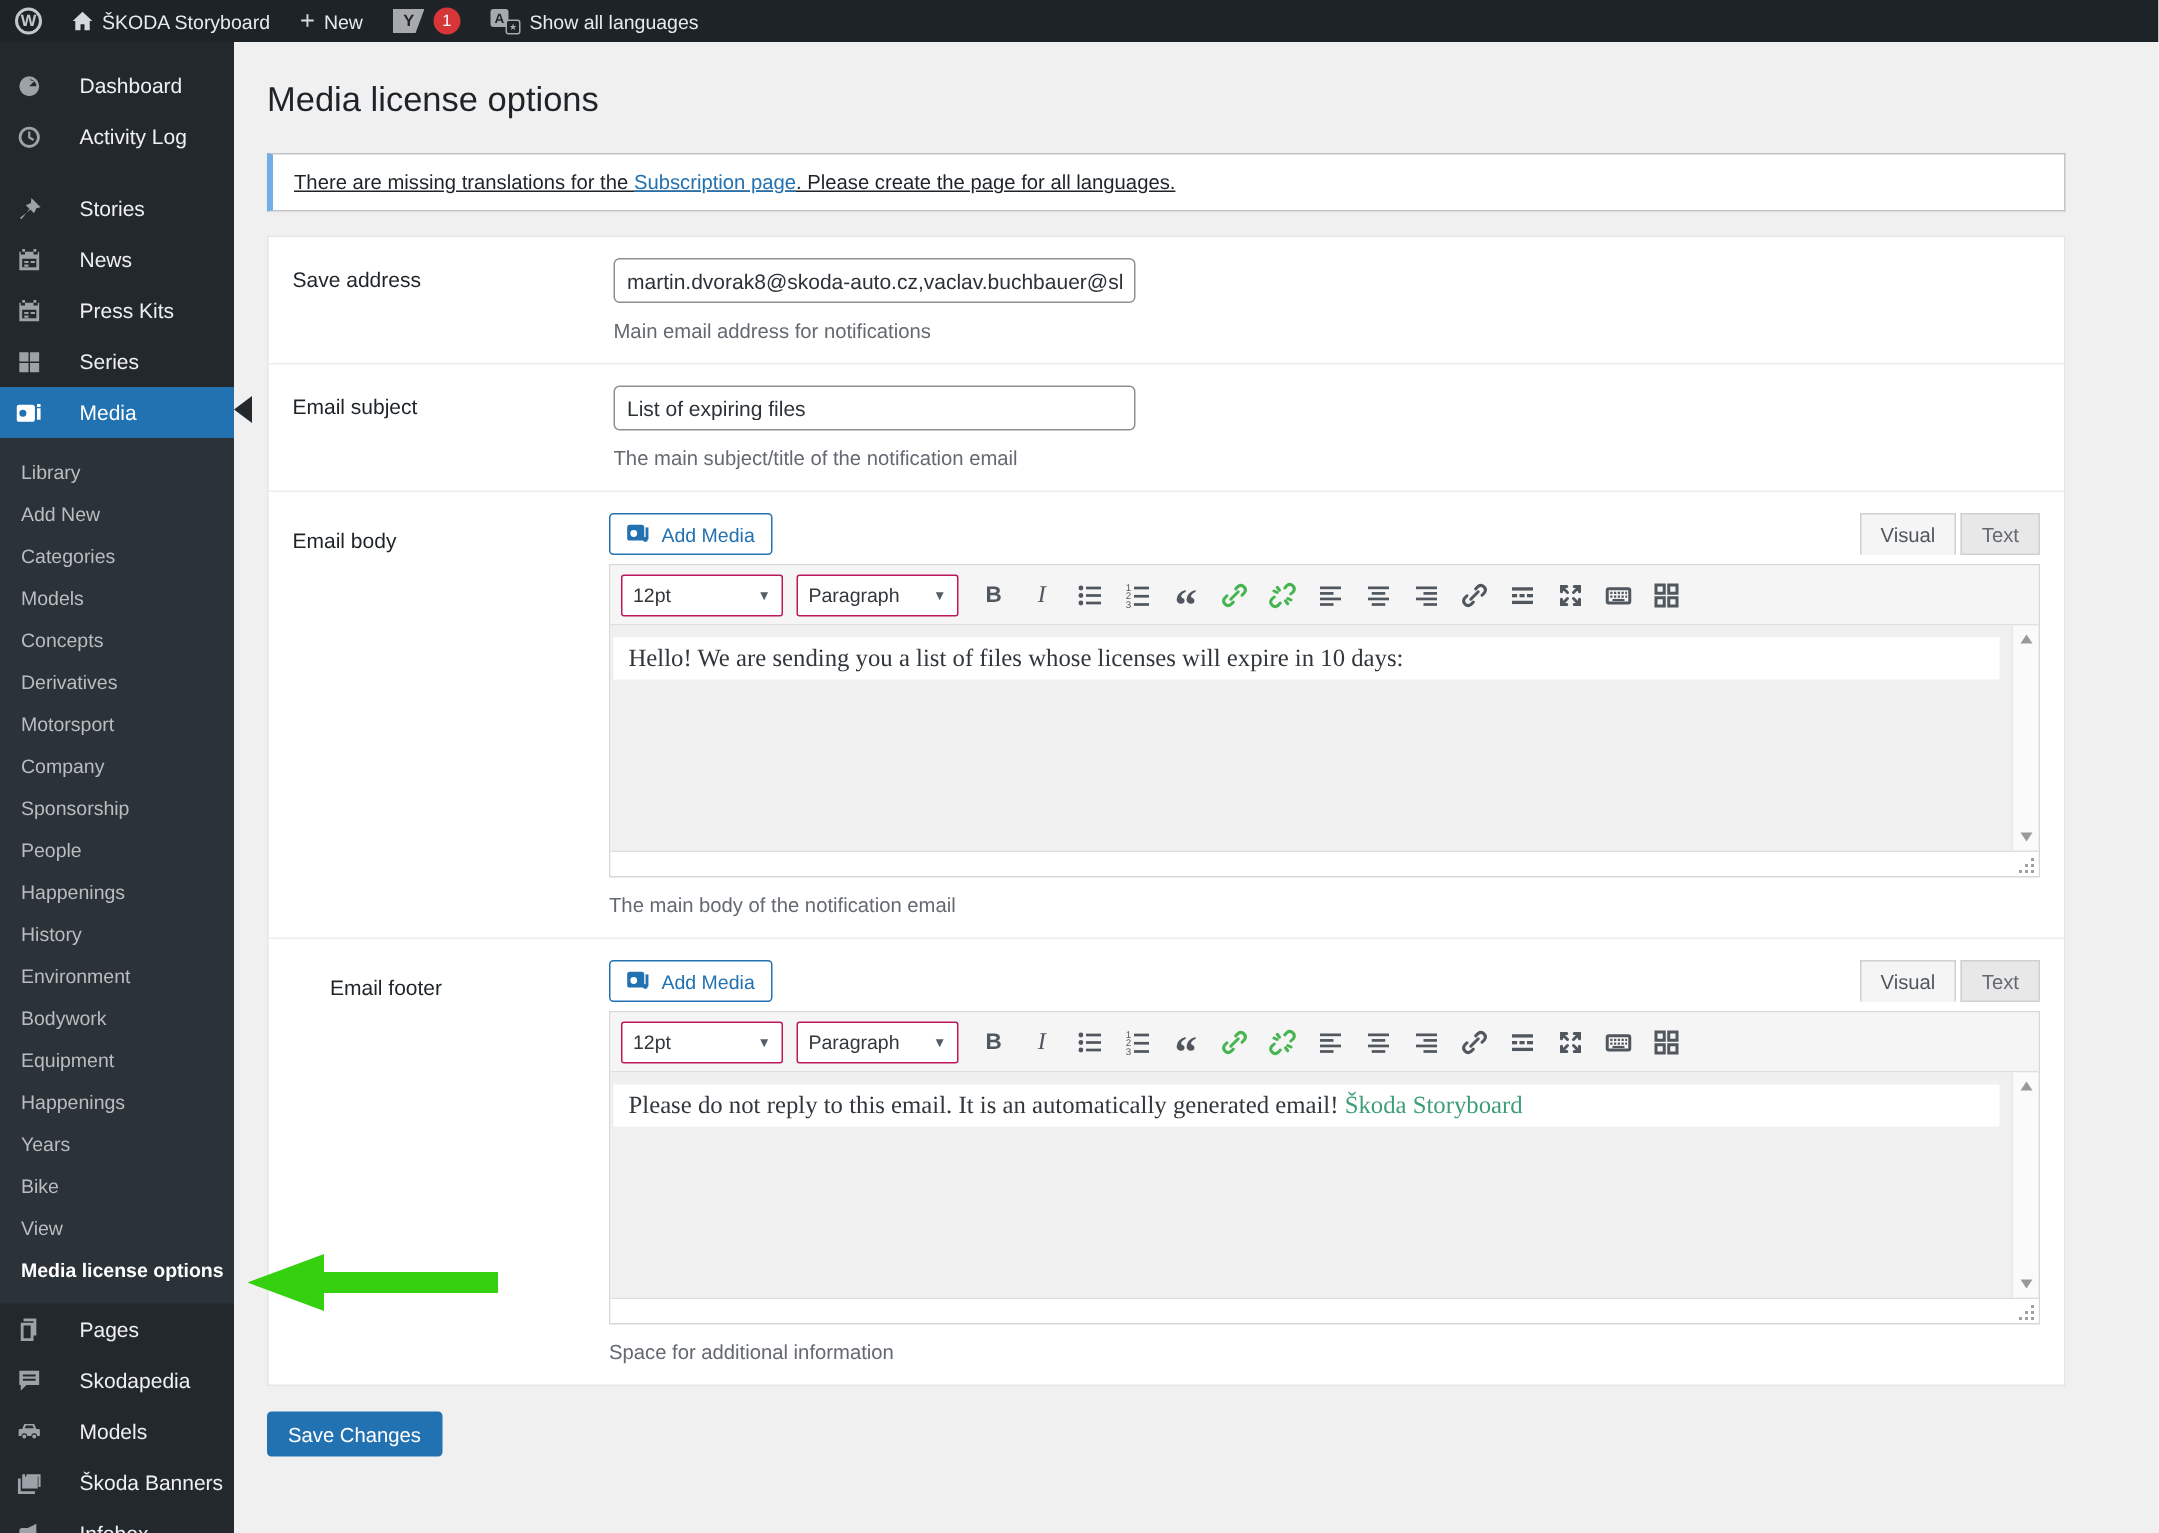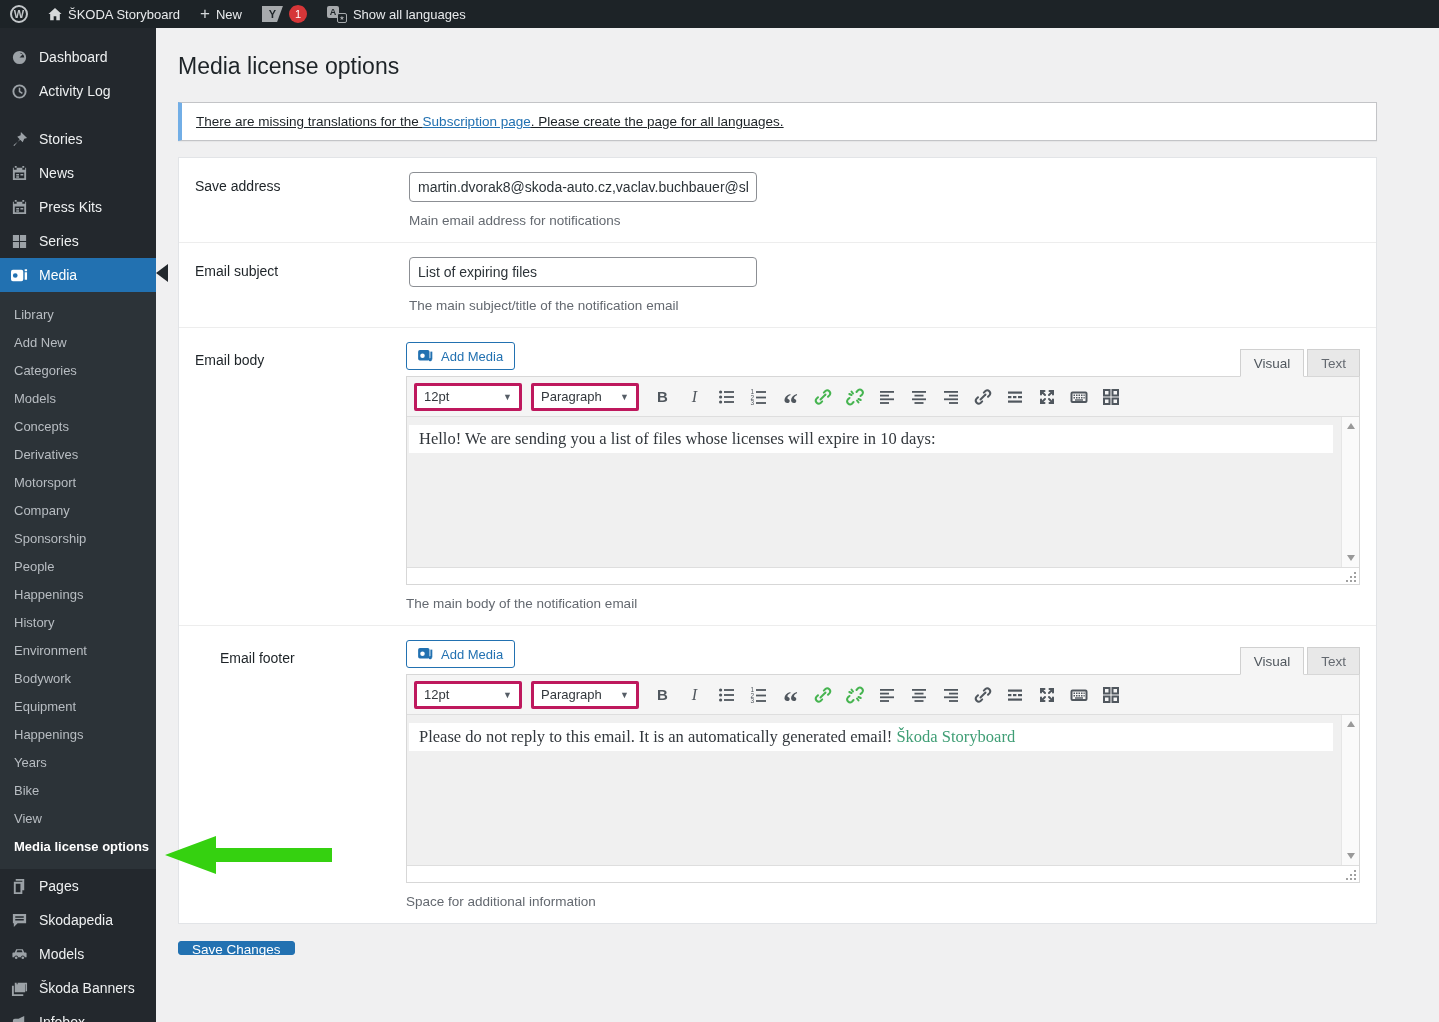--- a/index.html
+++ b/index.html
@@ -45,21 +45,21 @@
     display:flex; align-items:center; justify-content:center;
   }
 
   
   #sidebar {
     position:absolute; top:28px; left:0; width:156px; bottom:0;
     background:#23282d; overflow:hidden; z-index:50;
   }
   .menu-pad { height:12px; }
   .menu-item {
-    height:34px; display:flex; align-items:center; gap:10px; padding-left:9px;
+    height:34px; display:flex; align-items:center; gap:24px; padding-left:9px;
     color:#eef0f1; font-size:14px; cursor:pointer;
   }
   .menu-item .mi { width:20px; height:18px; display:flex; align-items:center; justify-content:center; }
   .menu-item svg { width:17px; height:17px; fill:#9ca2a7; }
   .menu-item.active { background:#2271b1; color:#fff; }
   .menu-item.active svg { fill:#fff; }
   .menu-sep { height:14px; }
   #submenu { background:#2c3338; padding:8px 0 9px 0; }
   .sub-item {
     height:28px; display:flex; align-items:center; padding-left:14px;
@@ -95,42 +95,42 @@
 
   input.text-input {
     width:348px; height:30px; border:1px solid #8c8f94; border-radius:4px;
     padding:0 8px; font-size:14px; color:#2c3338; font-family:"Liberation Sans",sans-serif;
     background:#fff;
   }
   .help { margin-top:11px; color:#646970; font-size:13.5px; }
 
   
   .editor { width:954px; }
-  .editor-top { display:flex; justify-content:space-between; align-items:flex-end; }
+  .editor-top { display:flex; justify-content:space-between; align-items:flex-start; }
   .add-media {
     height:28px; display:inline-flex; align-items:center; gap:7px; padding:0 11px;
     background:#fff; border:1px solid #2271b1; border-radius:3px; color:#2271b1;
     font-size:13px; cursor:pointer; font-family:"Liberation Sans",sans-serif; margin-bottom:6px;
   }
   .add-media svg { width:16px; height:14px; }
   .tabs { display:flex; }
   .tab {
     height:28px; padding:0 13px; font-size:13.5px; color:#646970; cursor:pointer;
     display:flex; align-items:center; margin-bottom:-1px; border:1px solid transparent;
   }
   .tab.active { background:#f5f5f5; border:1px solid #d0d0d0; border-bottom-color:#f5f5f5; color:#50575e; z-index:2; }
   .tab.inactive { background:#e8e8e8; border:1px solid #d0d0d0; margin-left:3px; }
 
   .editor-frame { border:1px solid #d7d7d7; position:relative; z-index:1; }
   .toolbar {
     background:#f5f5f5; border-bottom:1px solid #dedede; height:40px;
     display:flex; align-items:center; padding:0 7px; gap:3px;
   }
   .select {
-    height:28px; background:#fff; border:3px solid #be185d; border-radius:2px;
+    height:28px; background:#fff; border:1px solid #be185d; border-radius:2px;
     display:flex; align-items:center; justify-content:space-between;
     font-size:13px; color:#32373c; padding:0 7px; cursor:pointer; margin-right:6px;
   }
   .select.size { width:108px; }
   .select.block { width:108px; }
   .caret { font-size:9px; color:#555d66; }
   .tb {
     width:29px; height:28px; border:none; background:transparent; cursor:pointer;
     display:flex; align-items:center; justify-content:center; padding:0;
   }
@@ -153,21 +153,21 @@
     position:absolute; top:0; right:0; bottom:0; width:18px; background:#fafafa;
     border-left:1px solid #e6e6e6; cursor:pointer;
   }
   .arr { position:absolute; left:5px; width:0; height:0; border-left:4px solid transparent; border-right:4px solid transparent; }
   .arr.up { top:6px; border-bottom:6px solid #999; }
   .arr.down { bottom:6px; border-top:6px solid #999; }
   .statusbar { height:17px; background:#fff; border-top:1px solid #dedede; position:relative; }
   .grip { position:absolute; right:2px; bottom:1px; cursor:nwse-resize; }
 
   .save-btn {
-    margin-top:17px; height:14px; padding:0 13px; background:#2271b1; color:#fff;
+    margin-top:17px; height:30px; padding:0 13px; background:#2271b1; color:#fff;
     border:1px solid #2271b1; border-radius:3px; font-size:13.5px; cursor:pointer;
     font-family:"Liberation Sans",sans-serif;
   }
 
   
   #green-arrow { position:absolute; left:164px; top:835px; z-index:70; pointer-events:none; }
 </style>
 </head>
 <body>
 

